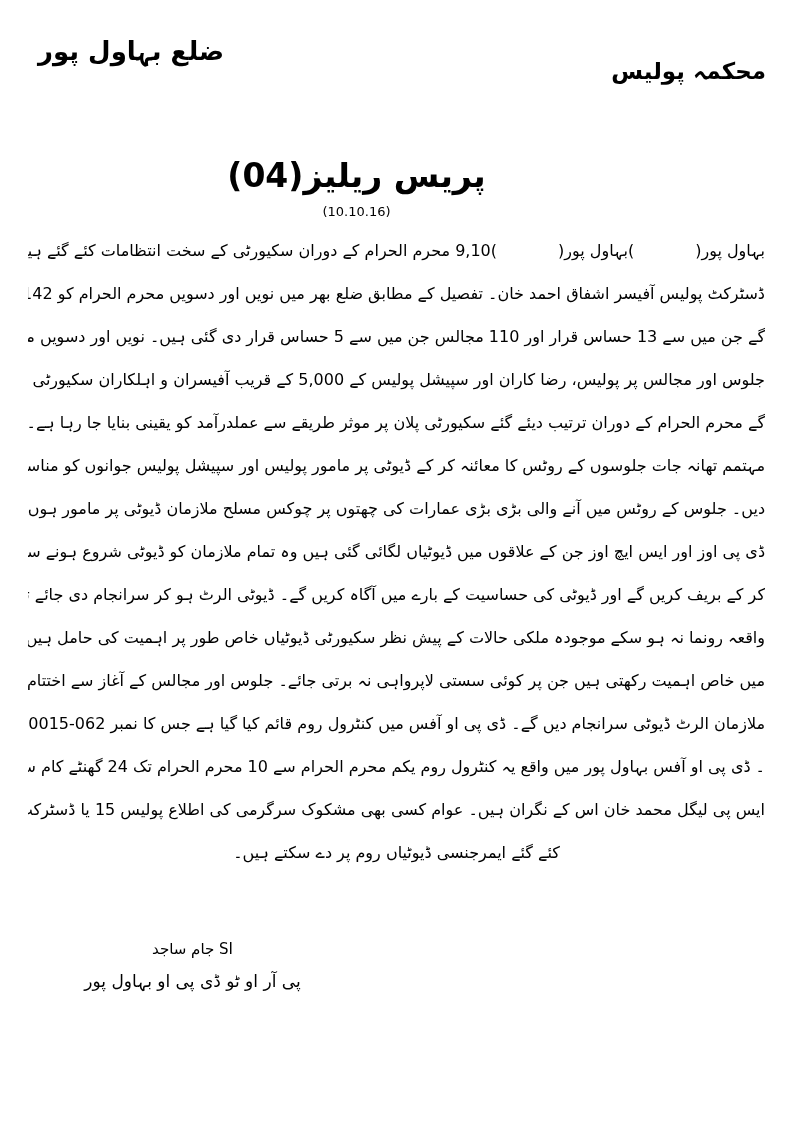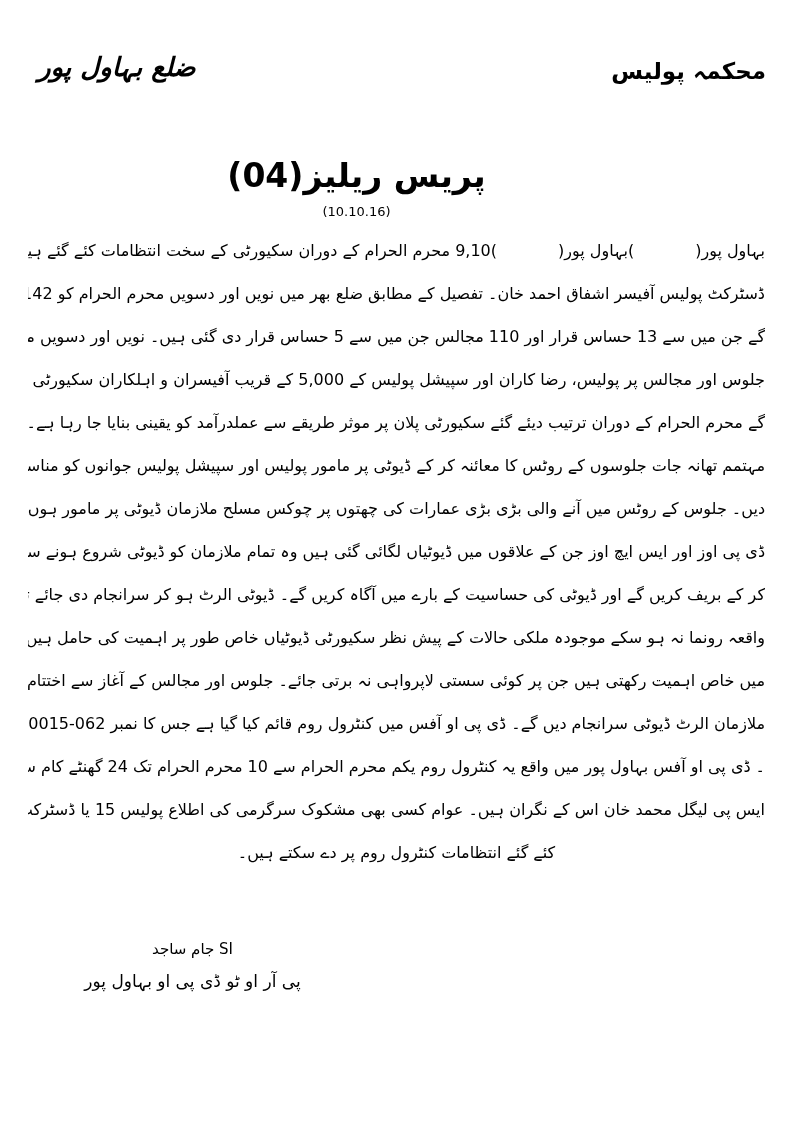--- a/index.html
+++ b/index.html
@@ -10,22 +10,22 @@
     position: relative; overflow: hidden;
   }
   .page { position: absolute; inset: 0; }
 
   
   .hdr-right {
     position: absolute; top: 58px; right: 27px;
     font-size: 23px; font-weight: 700; direction: rtl;
   }
   .hdr-left {
-    position: absolute; top: 52px; left: 38px;
-    font-size: 26px; font-weight: 700; direction: rtl; font-style: italic;
+    position: absolute; top: 36px; left: 38px;
+    font-size: 26px; font-weight: 700; direction: rtl;
   }
 
   
   .title-wrap {
     position: absolute; top: 152px; left: 0; width: 793px;
     transform: translateX(-40px);
     text-align: center; direction: rtl;
   }
   .title { font-size: 33px; font-weight: 700; line-height: 48px; }
   .date  { font-size: 13px; margin-top: 4px; direction: ltr; }
@@ -71,21 +71,21 @@
     <div class="bl">گے محرم الحرام کے دوران ترتیب دیئے گئے سکیورٹی پلان پر موثر طریقے سے عملدرآمد کو یقینی بنایا جا رہا ہے۔ حلقہ آفیسران اور</div>
     <div class="bl">مہتمم تھانہ جات جلوسوں کے روٹس کا معائنہ کر کے ڈیوٹی پر مامور پولیس اور سپیشل پولیس جوانوں کو مناسب ہدایات</div>
     <div class="bl">دیں۔ جلوس کے روٹس میں آنے والی بڑی بڑی عمارات کی چھتوں پر چوکس مسلح ملازمان ڈیوٹی پر مامور ہوں گے۔ ایس</div>
     <div class="bl">ڈی پی اوز اور ایس ایچ اوز جن کے علاقوں میں ڈیوٹیاں لگائی گئی ہیں وہ تمام ملازمان کو ڈیوٹی شروع ہونے سے پہلے چیک</div>
     <div class="bl">کر کے بریف کریں گے اور ڈیوٹی کی حساسیت کے بارے میں آگاہ کریں گے۔ ڈیوٹی الرٹ ہو کر سرانجام دی جائے تا کہ کوئی</div>
     <div class="bl">واقعہ رونما نہ ہو سکے موجودہ ملکی حالات کے پیش نظر سکیورٹی ڈیوٹیاں خاص طور پر اہمیت کی حامل ہیں محرم الحرام کی ڈیوٹیاں ان</div>
     <div class="bl">میں خاص اہمیت رکھتی ہیں جن پر کوئی سستی لاپرواہی نہ برتی جائے۔ جلوس اور مجالس کے آغاز سے اختتام پروگرام تک تمام</div>
     <div class="bl">ملازمان الرٹ ڈیوٹی سرانجام دیں گے۔ ڈی پی او آفس میں کنٹرول روم قائم کیا گیا ہے جس کا نمبر 062-9250015 ہے</div>
     <div class="bl">۔ ڈی پی او آفس بہاول پور میں واقع یہ کنٹرول روم یکم محرم الحرام سے 10 محرم الحرام تک 24 گھنٹے کام سرانجام دے گا۔ ڈی</div>
     <div class="bl">ایس پی لیگل محمد خان اس کے نگران ہیں۔ عوام کسی بھی مشکوک سرگرمی کی اطلاع پولیس 15 یا ڈسٹرکٹ پولیس آفس میں قائم</div>
-    <div class="bl center">کئے گئے انتظامات کنٹرول روم پر دے سکتے ہیں۔</div>
+    <div class="bl center">کئے گئے ایمرجنسی ڈیوٹیاں روم پر دے سکتے ہیں۔</div>
   </div>
 
   <div class="signature">
     <div class="sig-name">جام ساجد SI</div>
     <div class="sig-role">پی آر او ٹو ڈی پی او بہاول پور</div>
   </div>
 
 </div>
 
 </body></html>

